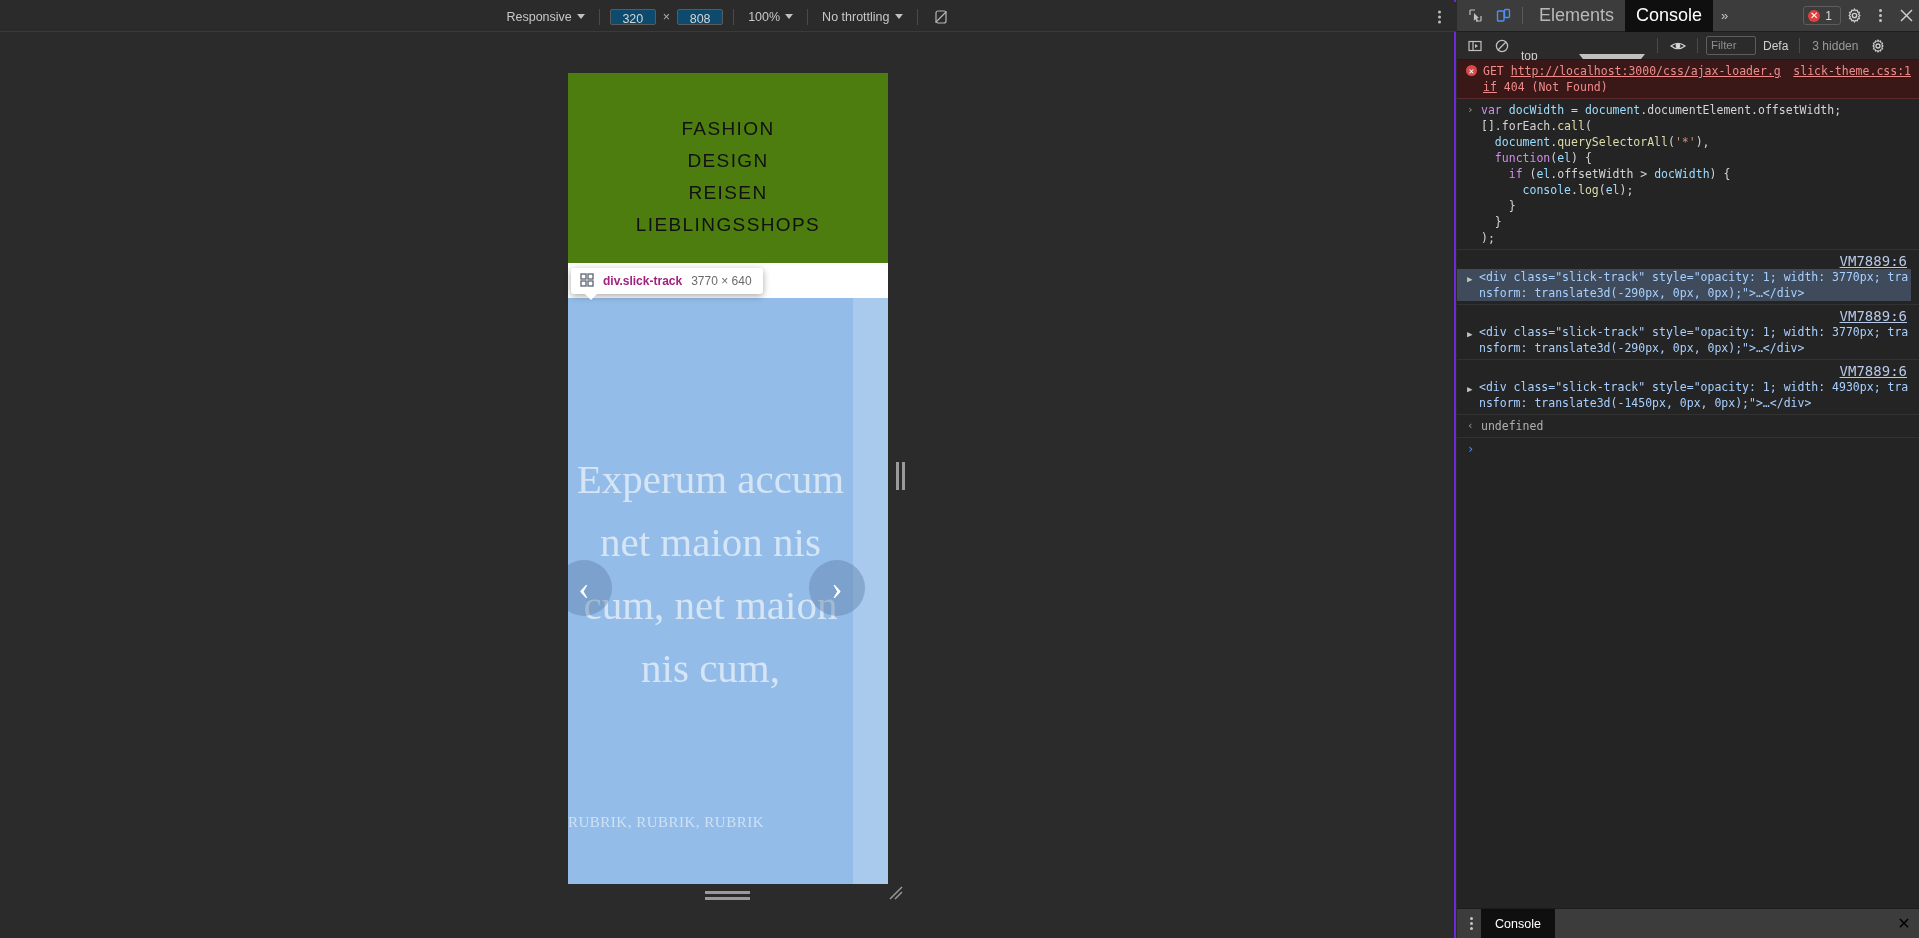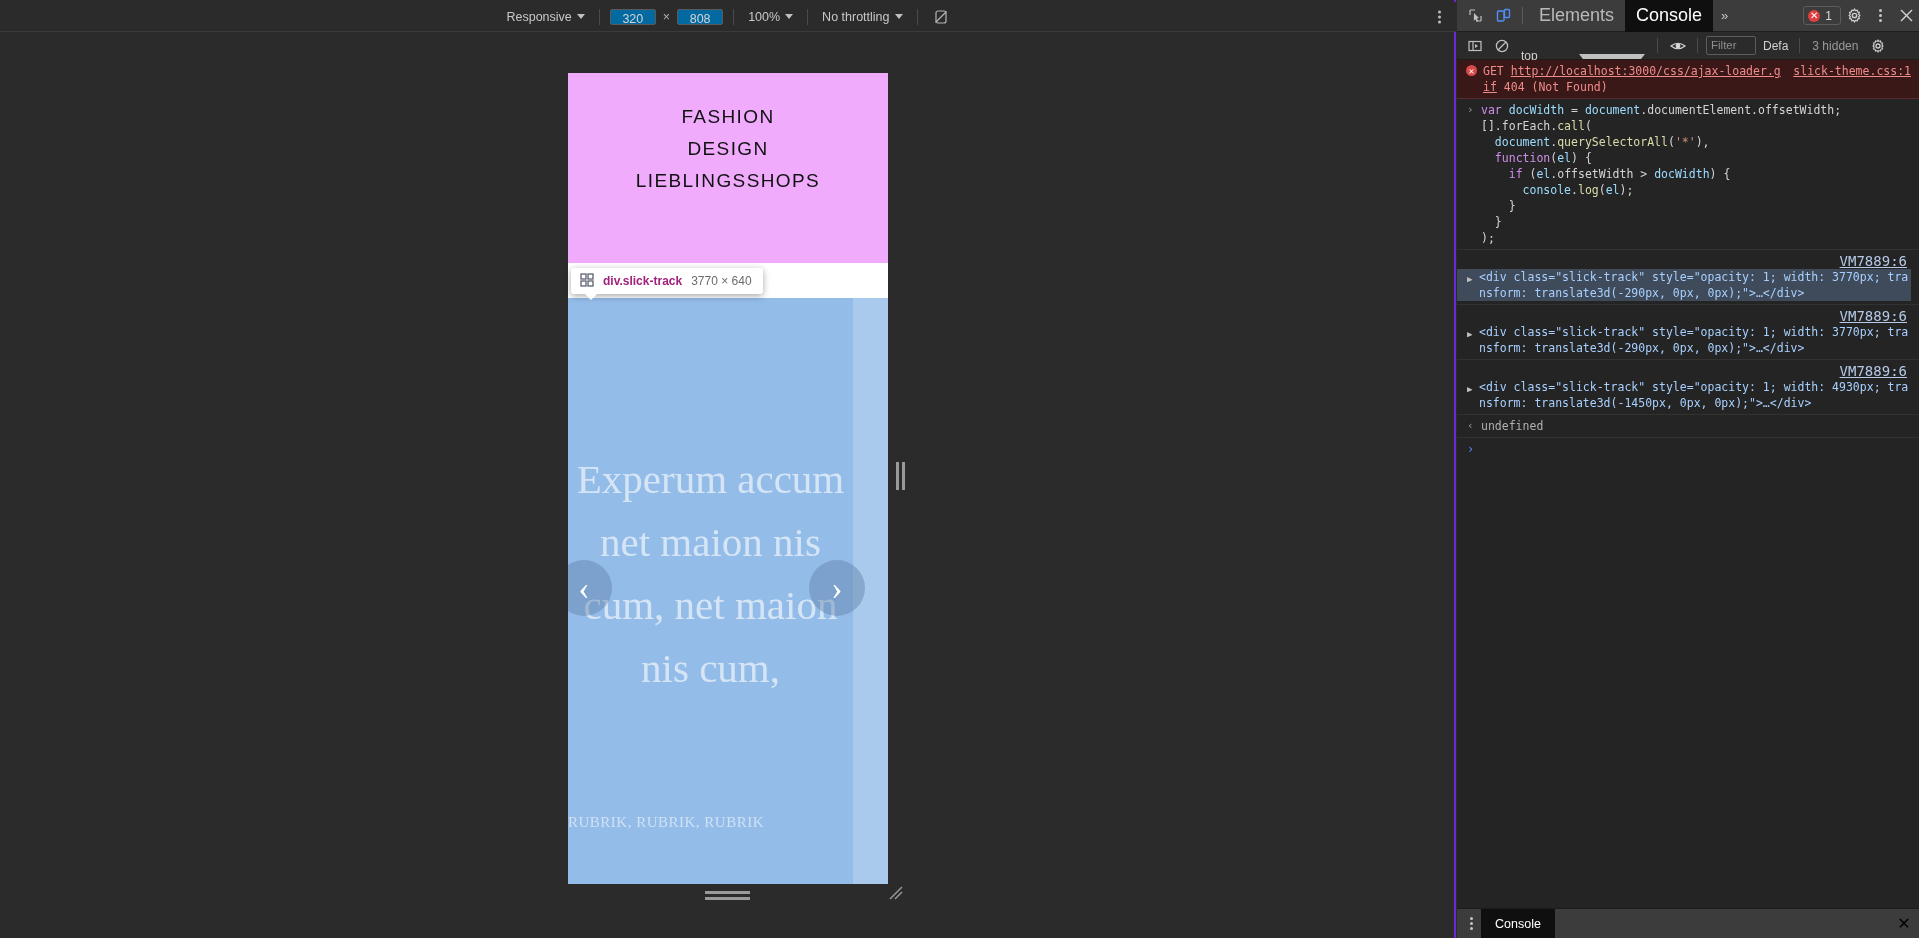--- a/index.html
+++ b/index.html
@@ -22,42 +22,42 @@
     display: flex; align-items: center; justify-content: center;
     gap: 0px; border-bottom: 1px solid #3a3a3a;
   }
   .dt-select {
     display: flex; align-items: center; gap: 5px;
     color: #c8c8c8; font-size: 12.5px; padding: 2px 4px; cursor: default;
   }
   .caret { width: 0; height: 0; border-left: 4px solid transparent;
            border-right: 4px solid transparent; border-top: 5px solid #c0c0c0; }
   .dim-input {
-    width: 46px; height: 16px; background: #0369a1; border: 1px solid #5a5a5a;
+    width: 46px; height: 16px; background: #0c4a6e; border: 1px solid #5a5a5a;
     border-radius: 2px; color: #d4d4d4; font-size: 12.5px;
     text-align: center; line-height: 19px; font-family: "Liberation Sans", sans-serif;
   }
   .dim-x { color: #b0b0b0; font-size: 12.5px; margin: 0 7px; }
   .dt-sep { width: 1px; height: 16px; background: #4a4a4a; margin: 0 10px; }
   .icon-btn { display: flex; align-items: center; justify-content: center;
               width: 26px; height: 24px; cursor: default; }
   #dt-kebab { position: absolute; right: 15px; top: 50%; transform: translateY(-50%);
               display: flex; flex-direction: column; gap: 2px; align-items: center; }
   #dt-kebab i { width: 3px; height: 3px; border-radius: 50%; background: #bdbdbd; display: block; }
 
   
   #device-frame {
     position: absolute; left: 568px; top: 73px;
     width: 320px; height: 811px;
   }
   #page-viewport {
     position: absolute; left: 0; top: 0; width: 320px; height: 811px;
     background: #ffffff; overflow: hidden;
   }
-  #nav-block { padding-top: 28px; text-align: center; background: #f0abfc; height: 190px; }
+  #nav-block { padding-top: 40px; text-align: center; background: #4d7c0f; height: 190px; }
   .nav-item {
     font-family: "Liberation Sans", sans-serif;
     font-weight: 300; letter-spacing: 1.4px;
     font-size: 19px; color: #111; line-height: 32px;
   }
   #slider {
     position: absolute; left: 0; top: 225px; width: 320px; height: 586px;
     background: #3b82f6; overflow: hidden;
   }
   #slide-active {
@@ -256,20 +256,21 @@
           <i></i>
       </div>
     </div>
 
     <div id="device-frame">
       <div id="page-viewport">
 
         <div id="nav-block">
           <div class="nav-item">FASHION</div>
           <div class="nav-item">DESIGN</div>
+          <div class="nav-item">REISEN</div>
           <div class="nav-item">LIEBLINGSSHOPS</div>
         </div>
 
         <div id="slider">
           <div id="slide-active"></div>
           <div id="slide-next"></div>
           <div id="slide-text">Experum accum net maion nis cum, net maion nis cum,</div>
           <div id="slide-sub">RUBRIK, RUBRIK, RUBRIK</div>
           <div class="slider-arrow" id="arrow-prev">‹</div>
           <div class="slider-arrow" id="arrow-next">›</div>

